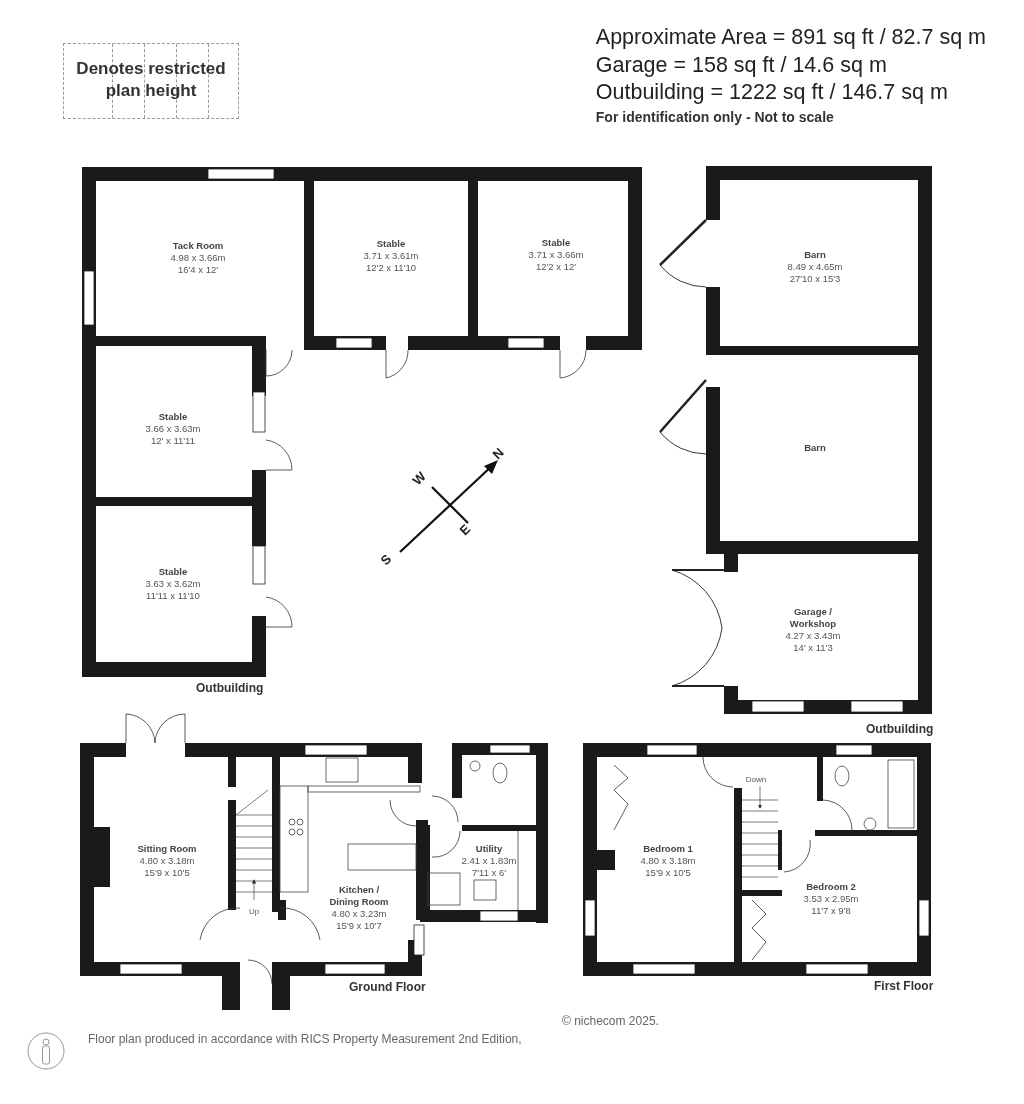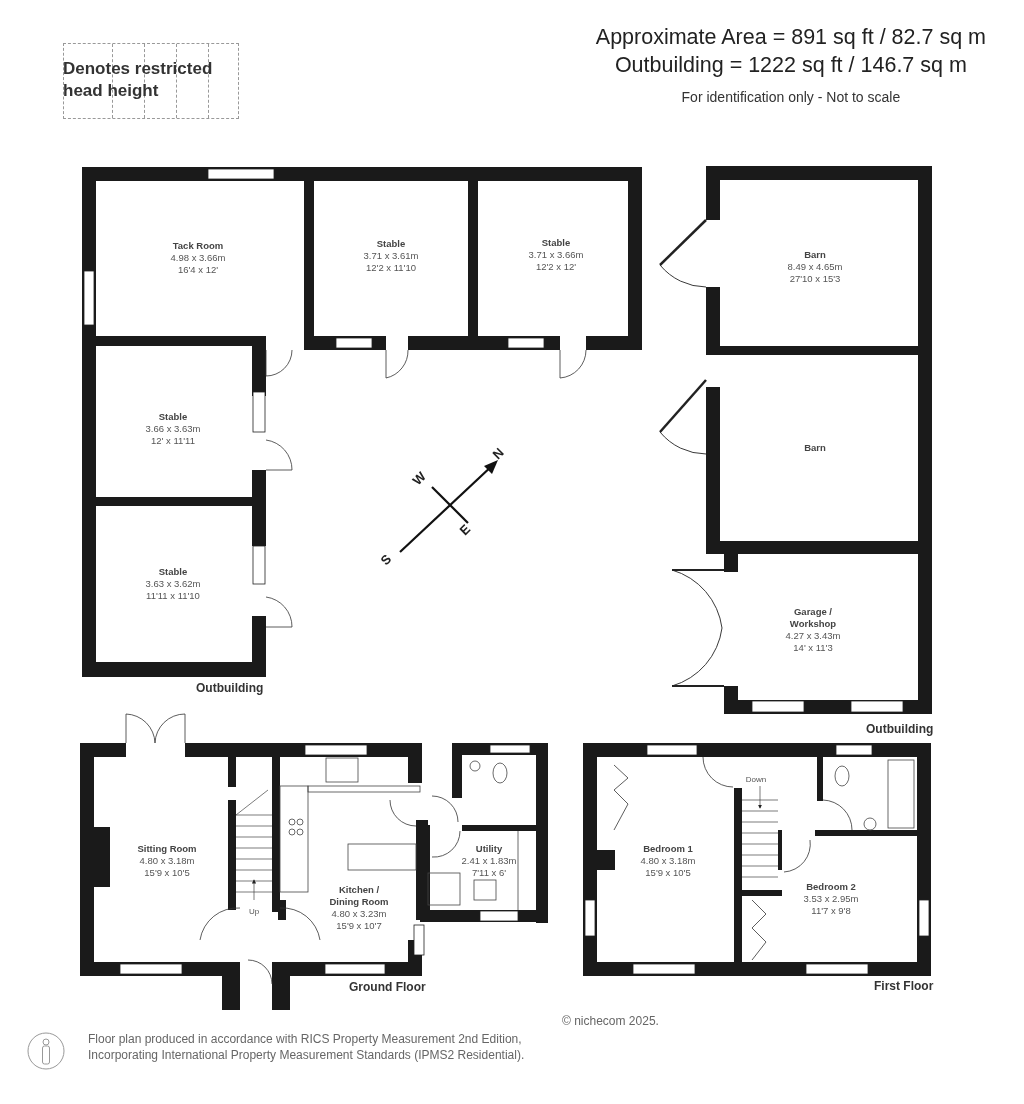--- a/index.html
+++ b/index.html
@@ -1,50 +1,51 @@
 <!DOCTYPE html>
 <html><head>
 <meta charset="utf-8">
 <style>
   html, body { margin: 0; padding: 0; background: #ffffff; }
   body { width: 1024px; height: 1104px; position: relative; overflow: hidden;
          font-family: "Liberation Sans", sans-serif; color: #222; }
   .legend-box { position: absolute; left: 63px; top: 43px; width: 176px; height: 76px;
                 border: 1px dashed #999; box-sizing: border-box; }
   .legend-box .vline { position: absolute; top: 0; bottom: 0; border-left: 1px dashed #999; }
-  .legend-text { position: absolute; left: 63px; top: 58px; width: 176px; 
+  .legend-text { position: absolute; left: 63px; top: 58px; width: 176px; text-align: center;
                  font-weight: bold; font-size: 17px; line-height: 22px; color: #333; }
-  .areas { position: absolute; right: 38px; top: 24px; text-align: center; color: #222; }
+  .areas { position: absolute; right: 38px; top: 24px; text-align: left; color: #222; }
   .areas .line { font-size: 21.5px; line-height: 27.5px; }
-  .areas .note { font-size: 14px; line-height: 20px; margin-top: 8px; color: #333; }
+  .areas .note { font-size: 14px; line-height: 20px; margin-top: 0; color: #333; font-weight: bold; }
   svg.plan { position: absolute; left: 0; top: 0; }
   .room-name { font-weight: bold; font-size: 9.5px; fill: #444; text-anchor: middle; font-family: "Liberation Sans", sans-serif; }
   .room-dim { font-size: 9.5px; fill: #555; text-anchor: middle; font-family: "Liberation Sans", sans-serif; }
   .floor-label { font-weight: bold; font-size: 12px; fill: #333; font-family: "Liberation Sans", sans-serif; }
   .compass-label { font-weight: bold; font-size: 13px; fill: #222; font-family: "Liberation Sans", sans-serif; }
   .footer { position: absolute; left: 88px; top: 1031px; font-size: 12px; line-height: 16px; color: #666; }
   .footer-icon { position: absolute; left: 26px; top: 1031px; width: 40px; height: 40px; }
   .copyright { position: absolute; left: 562px; top: 1014px; font-size: 12px; color: #666; }
 </style>
 </head>
 <body>
 
 <div class="legend-box">
   <div class="vline" style="left:48px"></div>
   <div class="vline" style="left:80px"></div>
   <div class="vline" style="left:112px"></div>
   <div class="vline" style="left:144px"></div>
 </div>
 <div class="legend-text">
   <div>Denotes restricted</div>
-  <div>head height</div>
+  <div>plan height</div>
 </div>
 
 <div class="areas">
   <div class="line">Approximate Area = 891 sq ft / 82.7 sq m</div>
+  <div class="line">Garage = 158 sq ft / 14.6 sq m</div>
   <div class="line">Outbuilding = 1222 sq ft / 146.7 sq m</div>
   <div class="note">For identification only - Not to scale</div>
 </div>
 
 <svg class="plan" width="1024" height="1104" viewBox="0 0 1024 1104">
   <defs>
     <marker id="ah" markerWidth="6" markerHeight="6" refX="5" refY="3" orient="auto">
       <path d="M0,0 L6,3 L0,6 z" fill="#222"></path>
     </marker>
   </defs>
@@ -325,15 +326,14 @@
   <text class="floor-label" x="874" y="990">First Floor</text>
 </svg>
 
 <svg class="footer-icon" viewBox="0 0 40 40">
   <circle cx="20" cy="20" r="18" fill="none" stroke="#999" stroke-width="1"></circle>
   <circle cx="20" cy="11" r="3" fill="none" stroke="#999" stroke-width="1"></circle>
   <rect x="16.5" y="15" width="7" height="18" rx="2" fill="none" stroke="#999" stroke-width="1"></rect>
 </svg>
 <div class="footer">
   <div>Floor plan produced in accordance with RICS Property Measurement 2nd Edition,</div>
-  <div>Incorporating International Property Measurement Standards (IPMS2 Residential).</div>
 </div>
 <div class="copyright">© nichecom 2025.</div>
 
 </body></html>

